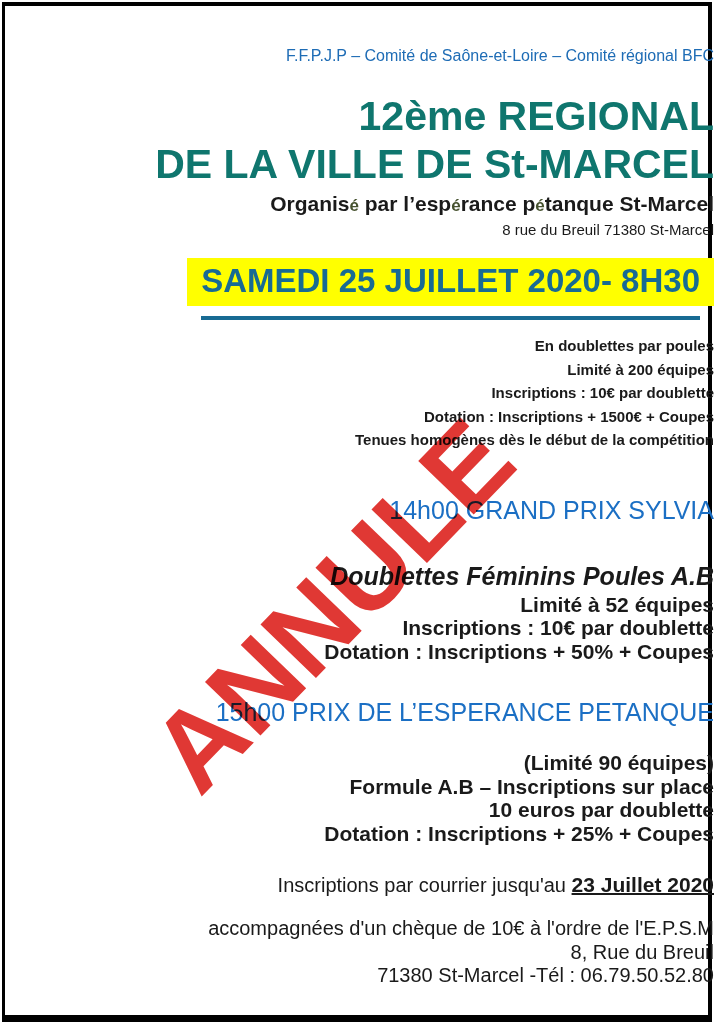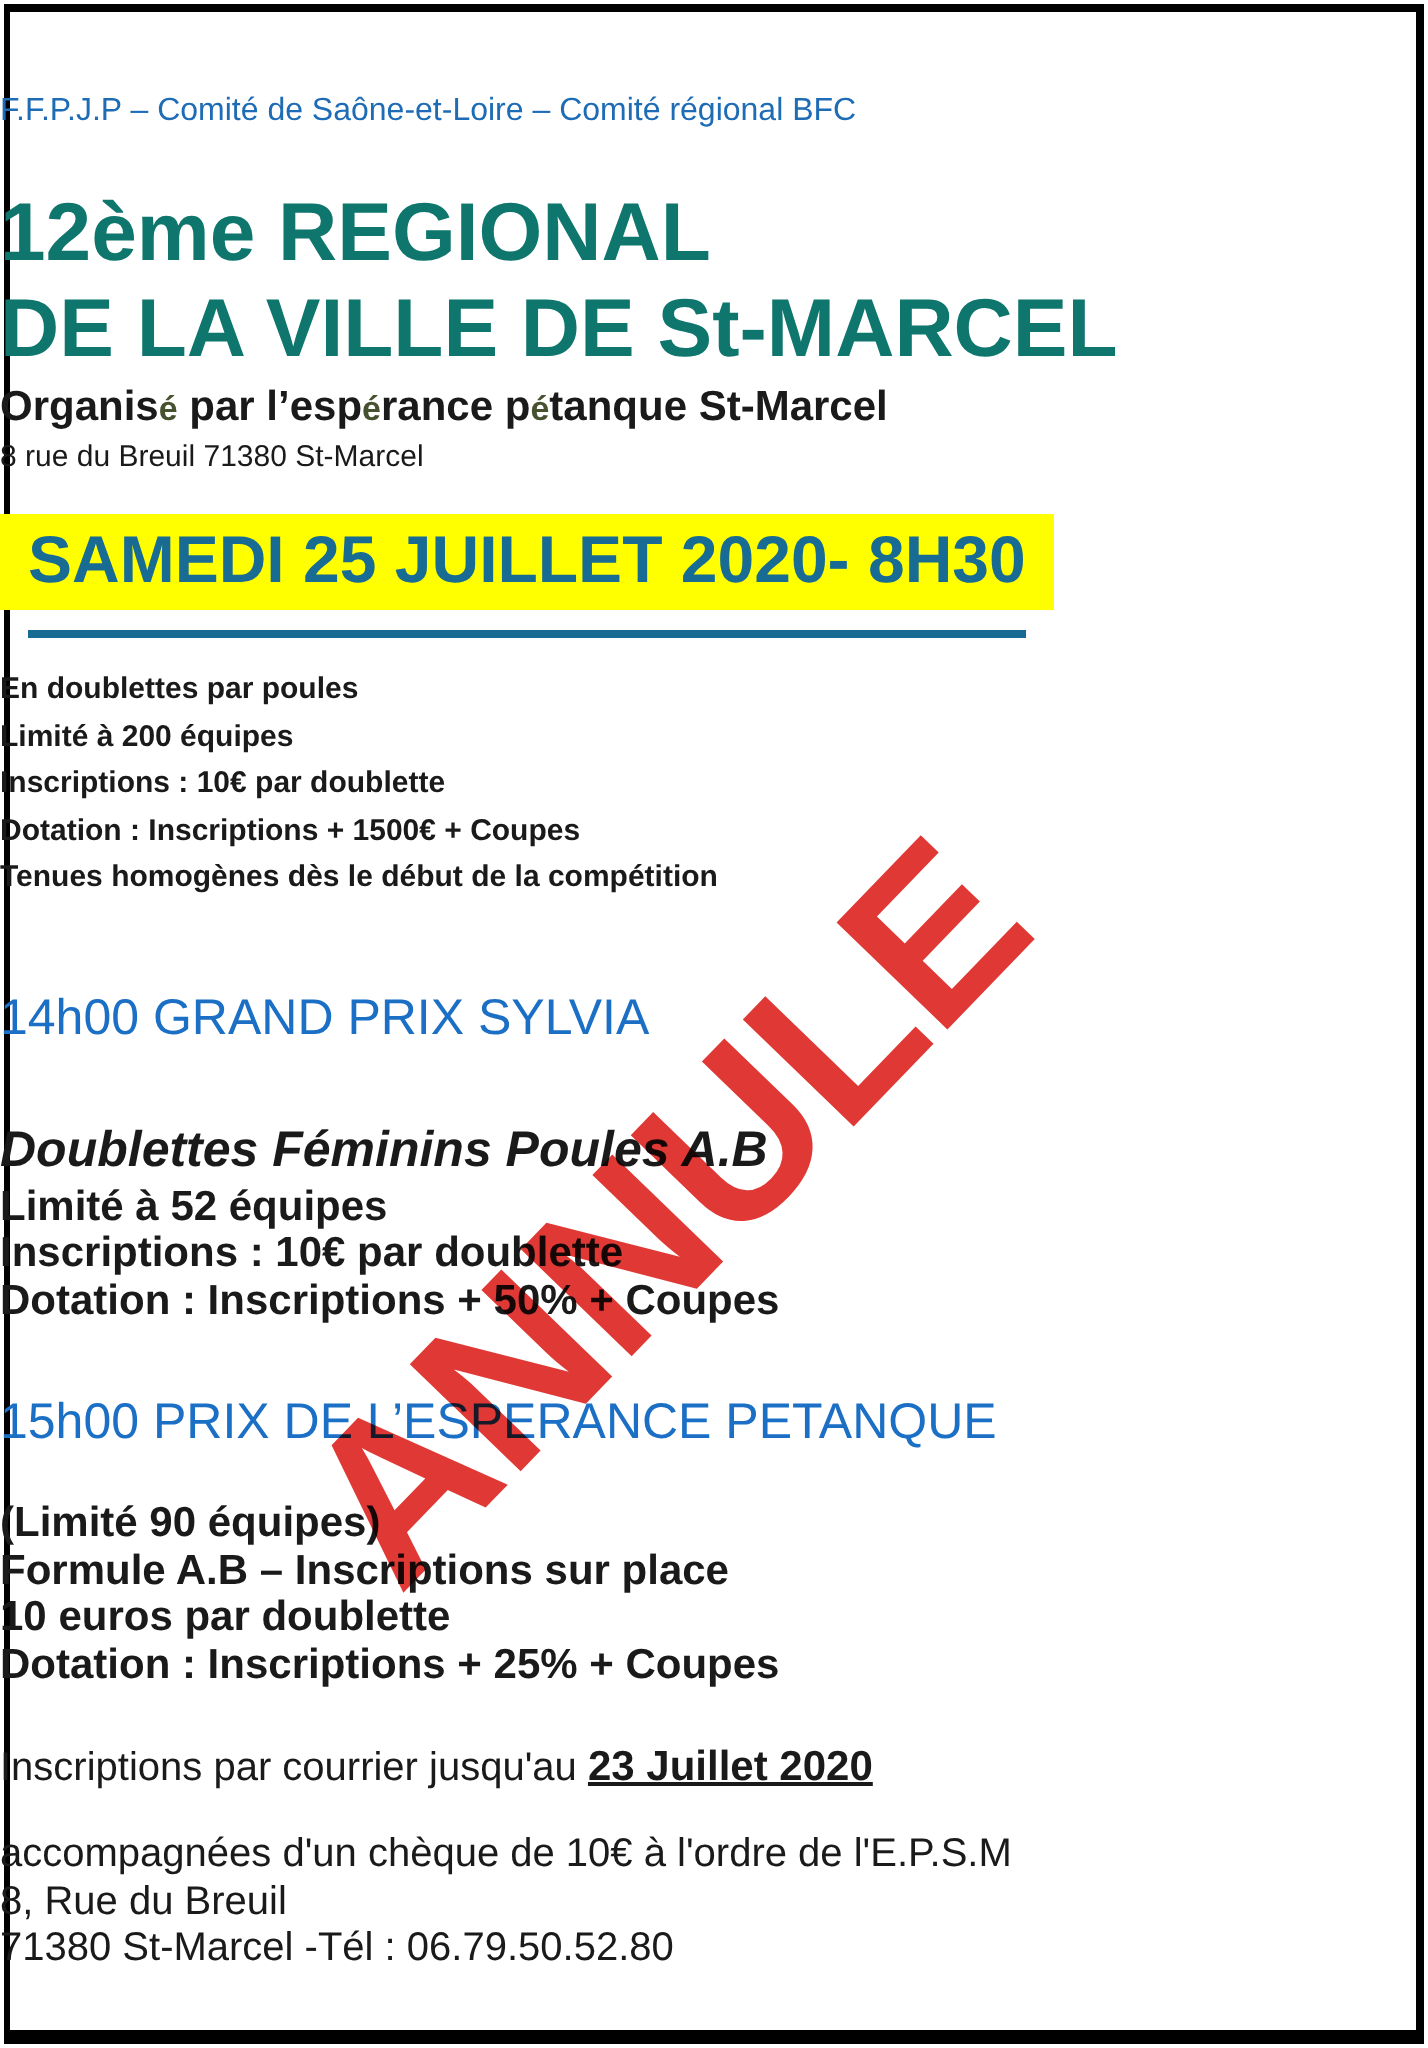--- a/index.html
+++ b/index.html
@@ -15,21 +15,21 @@
   .frame{
     position:absolute;inset:2px;
     border:3px solid #000;
     border-top-width:4px;
     border-right-width:4px;
     border-bottom-width:7px;
     pointer-events:none;
   }
   .content{
     position:absolute;inset:0;
-    text-align:left;
+    text-align:right;
   }
   .assoc-header{
     margin-top:46px;
     font-size:16px;
     line-height:19px;
     color:#1e6cb5;
     font-weight:400;
   }
   .main-title{
     margin-top:27px;

